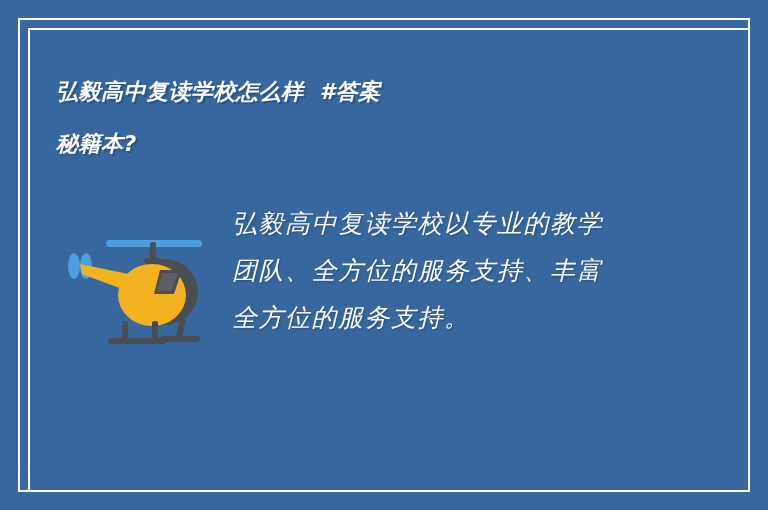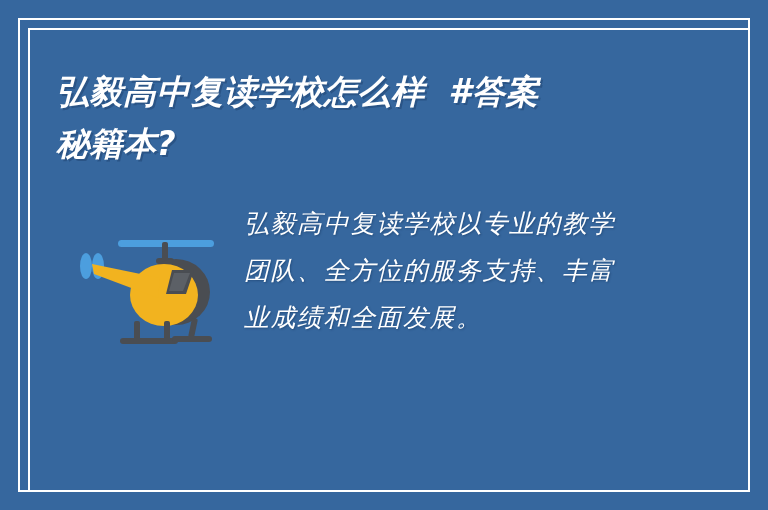--- a/index.html
+++ b/index.html
@@ -47,33 +47,33 @@
   
   .title-block {
     position: absolute;
     left: 56px;
     top: 66px;
     width: 620px;
   }
   .title-line {
     color: #ffffff;
     font-family: "DejaVu Sans", "Liberation Sans", sans-serif;
-    font-size: 33px;
+    font-size: 22px;
     font-weight: 900;
     font-style: italic;
     letter-spacing: 0.5px;
     line-height: 52px;
     white-space: pre;
     text-shadow: 2px 2px 0 rgba(20,50,90,0.35);
   }
 
   
   .content-row {
     position: absolute;
-    left: 72px;
+    left: 60px;
     top: 200px;
     width: 640px;
     height: 260px;
   }
 
   .illustration {
     position: absolute;
     left: 0px;
     top: 18px;
     width: 160px;
@@ -143,18 +143,18 @@
         <rect x="92" y="103" width="6" height="20" rx="2" fill="#4a4d52"></rect>
         <rect x="118" y="100" width="6" height="20" rx="2" fill="#4a4d52" transform="rotate(12 121 110)"></rect>
         <rect x="48" y="120" width="58" height="6" rx="3" fill="#4a4d52"></rect>
         <rect x="100" y="118" width="40" height="6" rx="3" fill="#4a4d52"></rect>
       </svg>
     </div>
 
     <div class="paragraph">
       <div class="para-line">弘毅高中复读学校以专业的教学</div>
       <div class="para-line">团队、全方位的服务支持、丰富</div>
-      <div class="para-line">业成绩和全面发展。</div>
+      <div class="para-line">全方位的服务支持。</div>
     </div>
 
   </div>
 
 </div>
 
 </body></html>

